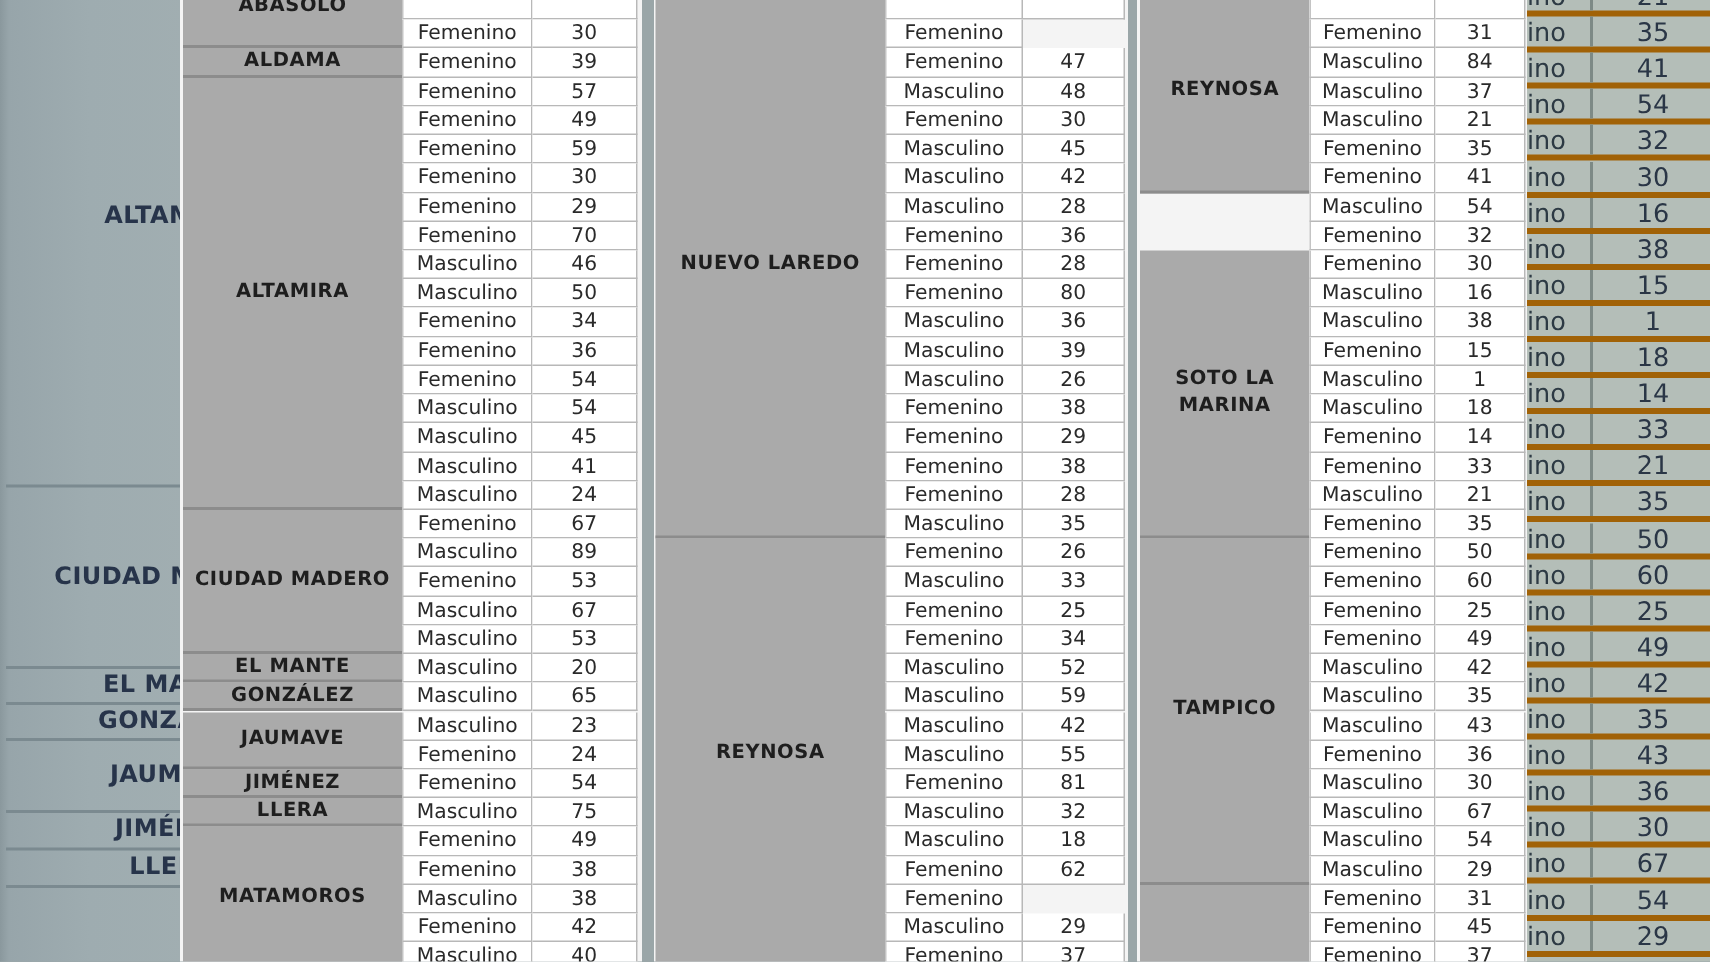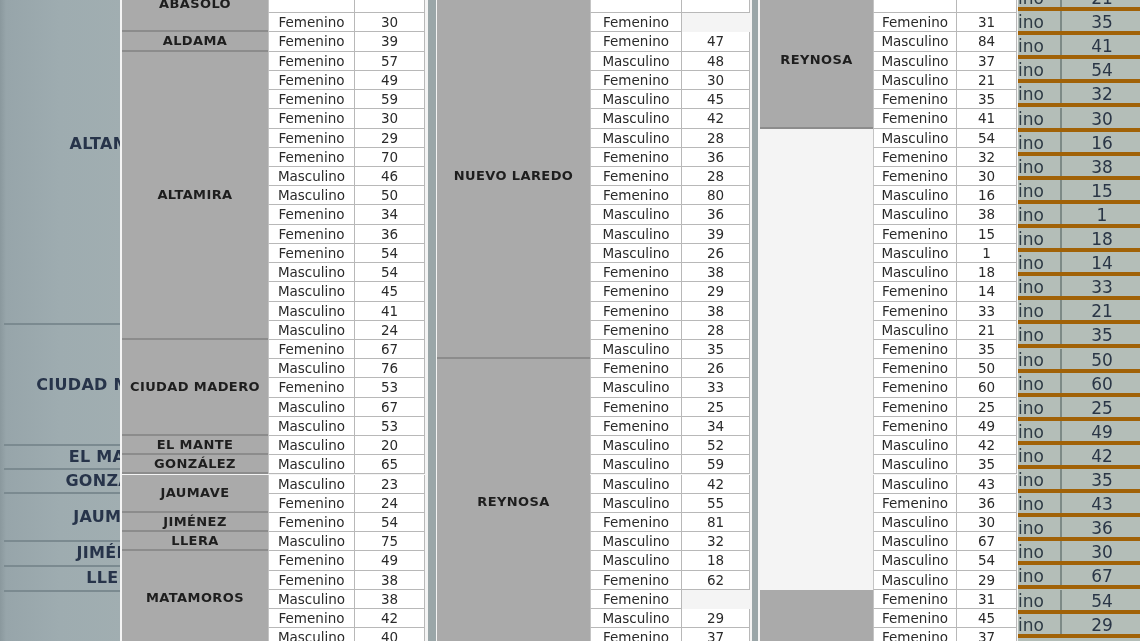--- a/index.html
+++ b/index.html
@@ -224,21 +224,21 @@
       <div class="cell" style="left: 235px; width: 70px; top: 263.08px; height: 19.22px; line-height: 18.22px;">54</div>
       <div class="cell g" style="left: 148px; width: 87px; top: 282.3px; height: 19.22px; line-height: 18.22px;">Masculino</div>
       <div class="cell" style="left: 235px; width: 70px; top: 282.3px; height: 19.22px; line-height: 18.22px;">45</div>
       <div class="cell g" style="left: 148px; width: 87px; top: 301.52px; height: 19.22px; line-height: 18.22px;">Masculino</div>
       <div class="cell" style="left: 235px; width: 70px; top: 301.52px; height: 19.22px; line-height: 18.22px;">41</div>
       <div class="cell g" style="left: 148px; width: 87px; top: 320.74px; height: 19.22px; line-height: 18.22px;">Masculino</div>
       <div class="cell" style="left: 235px; width: 70px; top: 320.74px; height: 19.22px; line-height: 18.22px;">24</div>
       <div class="cell g" style="left: 148px; width: 87px; top: 339.96px; height: 19.22px; line-height: 18.22px;">Femenino</div>
       <div class="cell" style="left: 235px; width: 70px; top: 339.96px; height: 19.22px; line-height: 18.22px;">67</div>
       <div class="cell g" style="left: 148px; width: 87px; top: 359.18px; height: 19.22px; line-height: 18.22px;">Masculino</div>
-      <div class="cell" style="left: 235px; width: 70px; top: 359.18px; height: 19.22px; line-height: 18.22px;">76</div>
+      <div class="cell" style="left: 235px; width: 70px; top: 359.18px; height: 19.22px; line-height: 18.22px;">89</div>
       <div class="cell g" style="left: 148px; width: 87px; top: 378.4px; height: 19.22px; line-height: 18.22px;">Femenino</div>
       <div class="cell" style="left: 235px; width: 70px; top: 378.4px; height: 19.22px; line-height: 18.22px;">53</div>
       <div class="cell g" style="left: 148px; width: 87px; top: 397.62px; height: 19.22px; line-height: 18.22px;">Masculino</div>
       <div class="cell" style="left: 235px; width: 70px; top: 397.62px; height: 19.22px; line-height: 18.22px;">67</div>
       <div class="cell g" style="left: 148px; width: 87px; top: 416.84px; height: 19.22px; line-height: 18.22px;">Masculino</div>
       <div class="cell" style="left: 235px; width: 70px; top: 416.84px; height: 19.22px; line-height: 18.22px;">53</div>
       <div class="cell g" style="left: 148px; width: 87px; top: 436.06px; height: 19.22px; line-height: 18.22px;">Masculino</div>
       <div class="cell" style="left: 235px; width: 70px; top: 436.06px; height: 19.22px; line-height: 18.22px;">20</div>
       <div class="cell g" style="left: 148px; width: 87px; top: 455.28px; height: 19.22px; line-height: 18.22px;">Masculino</div>
       <div class="cell" style="left: 235px; width: 70px; top: 455.28px; height: 19.22px; line-height: 18.22px;">65</div>
@@ -332,20 +332,22 @@
       <div class="cell" style="left: 246px; width: 68px; top: 589.82px; height: 19.22px; line-height: 18.22px; margin-top: 24px;">22</div>
       <div class="cell g" style="left: 154px; width: 92px; top: 609.04px; height: 19.22px; line-height: 18.22px;">Masculino</div>
       <div class="cell" style="left: 246px; width: 68px; top: 609.04px; height: 19.22px; line-height: 18.22px;">29</div>
       <div class="cell g" style="left: 154px; width: 92px; top: 628.26px; height: 19.22px; line-height: 18.22px;">Femenino</div>
       <div class="cell" style="left: 246px; width: 68px; top: 628.26px; height: 19.22px; line-height: 18.22px;">37</div>
     </div>
   </div>
 <div class="panel" id="panel-3" style="left: 758px; width: 260px;">
     <div class="panel-inner">
       <div class="mun" style="left: 2px; width: 113px; top: -6px; height: 134.54px;">REYNOSA</div>
+      <div class="mun" style="left: 2px; width: 113px; top: 166.98px; height: 192.2px;">SOTO LA MARINA</div>
+      <div class="mun" style="left: 2px; width: 113px; top: 359.18px; height: 230.64px;">TAMPICO</div>
       <div class="mun" style="left: 2px; width: 113px; top: 589.82px; height: 57.66px;"></div>
       <div class="cell g" style="left: 115px; width: 84px; top: -6px; height: 19.22px; line-height: 18.22px;"></div>
       <div class="cell" style="left: 199px; width: 60px; top: -6px; height: 19.22px; line-height: 18.22px;"></div>
       <div class="cell g" style="left: 115px; width: 84px; top: 13.22px; height: 19.22px; line-height: 18.22px;">Femenino</div>
       <div class="cell" style="left: 199px; width: 60px; top: 13.22px; height: 19.22px; line-height: 18.22px;">31</div>
       <div class="cell g" style="left: 115px; width: 84px; top: 32.44px; height: 19.22px; line-height: 18.22px;">Masculino</div>
       <div class="cell" style="left: 199px; width: 60px; top: 32.44px; height: 19.22px; line-height: 18.22px;">84</div>
       <div class="cell g" style="left: 115px; width: 84px; top: 51.66px; height: 19.22px; line-height: 18.22px;">Masculino</div>
       <div class="cell" style="left: 199px; width: 60px; top: 51.66px; height: 19.22px; line-height: 18.22px;">37</div>
       <div class="cell g" style="left: 115px; width: 84px; top: 70.88px; height: 19.22px; line-height: 18.22px;">Masculino</div>

